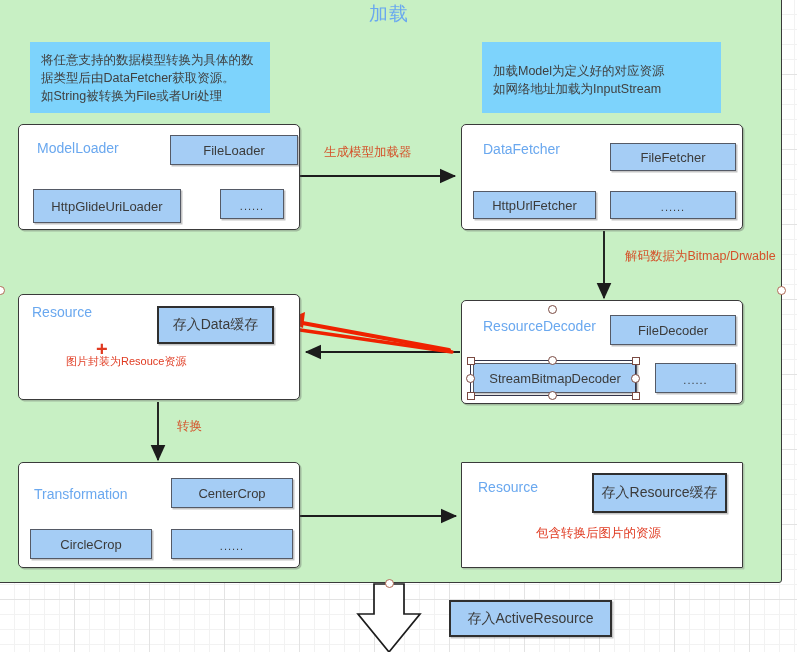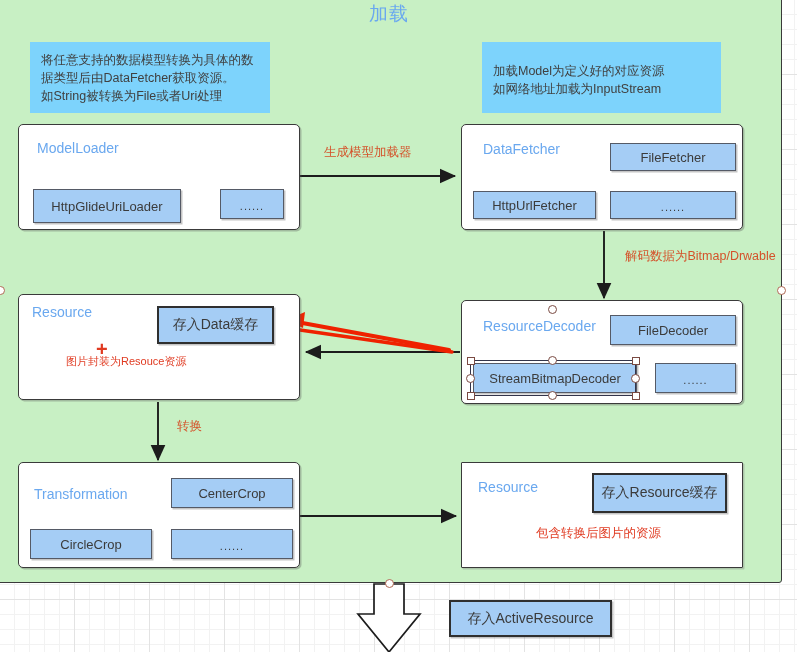--- a/index.html
+++ b/index.html
@@ -122,20 +122,21 @@
 
   <path d="M289,305 Q277,315 283,321 Q277,327 290,341" stroke="#ef2200" stroke-width="3" fill="none" stroke-linecap="round"></path>
 
   <path d="M157,348 Q185,341 215,347" stroke="#ef2200" stroke-width="3.6" fill="none" stroke-linecap="round"></path>
 
   <path d="M85,379 L245,379" stroke="#ef2200" stroke-width="3.6" fill="none" stroke-linecap="round"></path>
 </svg>
 
 <div class="classbox" style="left:18px;top:124px;width:282px;height:106px;">
   <div class="cls-title" style="left:18px;top:15px;">ModelLoader</div>
+  <div class="chip" style="left:151px;top:10px;width:128px;height:30px;">FileLoader</div>
   <div class="chip" style="left:14px;top:64px;width:148px;height:34px;">HttpGlideUriLoader</div>
   <div class="chip dots" style="left:201px;top:64px;width:64px;height:30px;">......</div>
 </div>
 
 <div class="classbox" style="left:461px;top:124px;width:282px;height:106px;">
   <div class="cls-title" style="left:21px;top:16px;">DataFetcher</div>
   <div class="chip" style="left:148px;top:18px;width:126px;height:28px;">FileFetcher</div>
   <div class="chip" style="left:11px;top:66px;width:123px;height:28px;">HttpUrlFetcher</div>
   <div class="chip dots" style="left:148px;top:66px;width:126px;height:28px;">......</div>
 </div>

